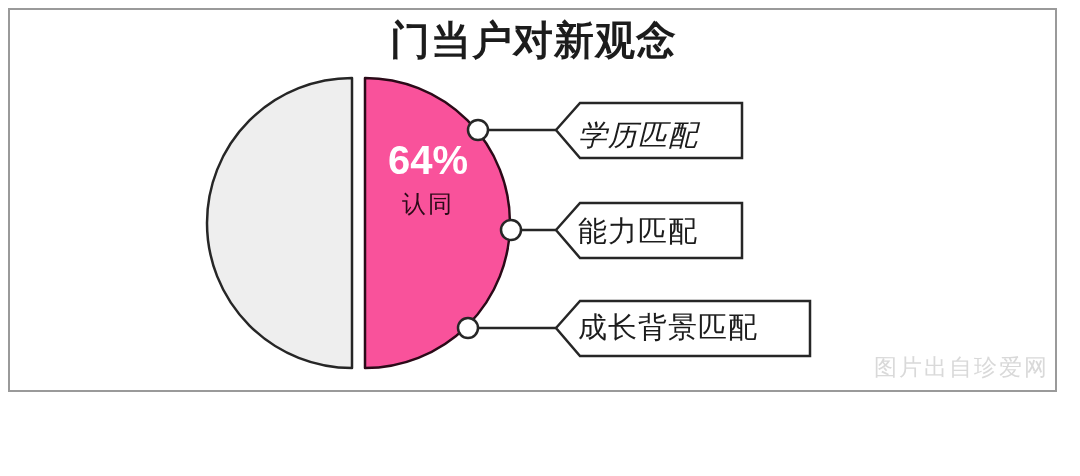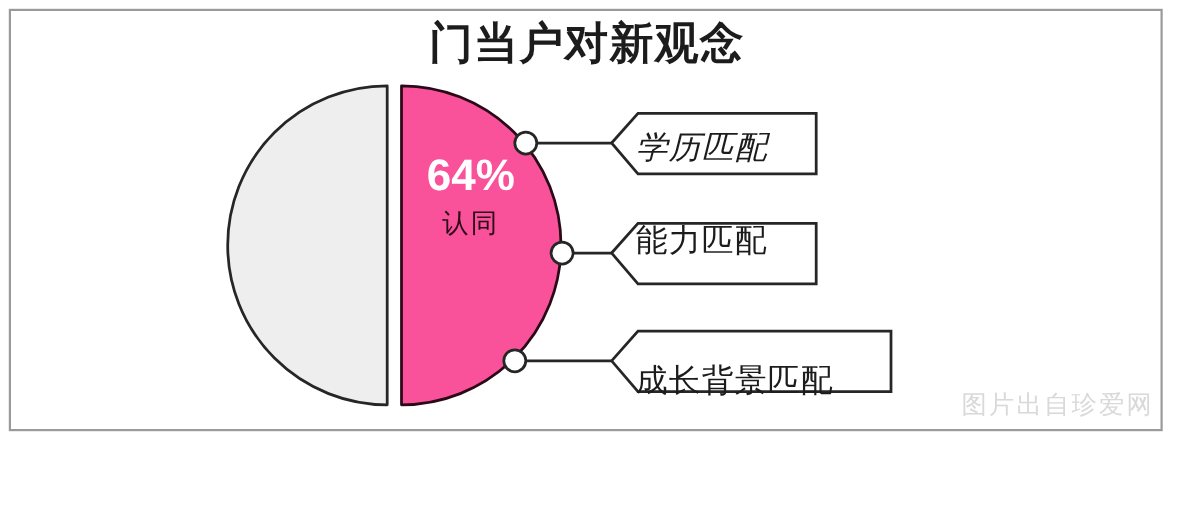--- a/index.html
+++ b/index.html
@@ -81,22 +81,22 @@
   .callout-label {
     position: absolute;
     font-size: 29px;
     color: #1c1c1c;
     white-space: nowrap;
     letter-spacing: 1px;
     line-height: 30px;
     font-family: "Liberation Sans", "DejaVu Sans", sans-serif;
   }
   #callout-label-0 { left: 578px; top: 120px; font-style: italic; }
-  #callout-label-1 { left: 578px; top: 204px; text-align: right; }
-  #callout-label-2 { left: 578px; top: 312px; margin-top: 19px; }
+  #callout-label-1 { left: 578px; top: 216px; text-align: right; }
+  #callout-label-2 { left: 578px; top: 312px; }
 
   
   #watermark {
     position: absolute;
     left: 874px;
     top: 352px;
     font-size: 23px;
     color: #d9d9d9;
     letter-spacing: 2px;
     white-space: nowrap;

